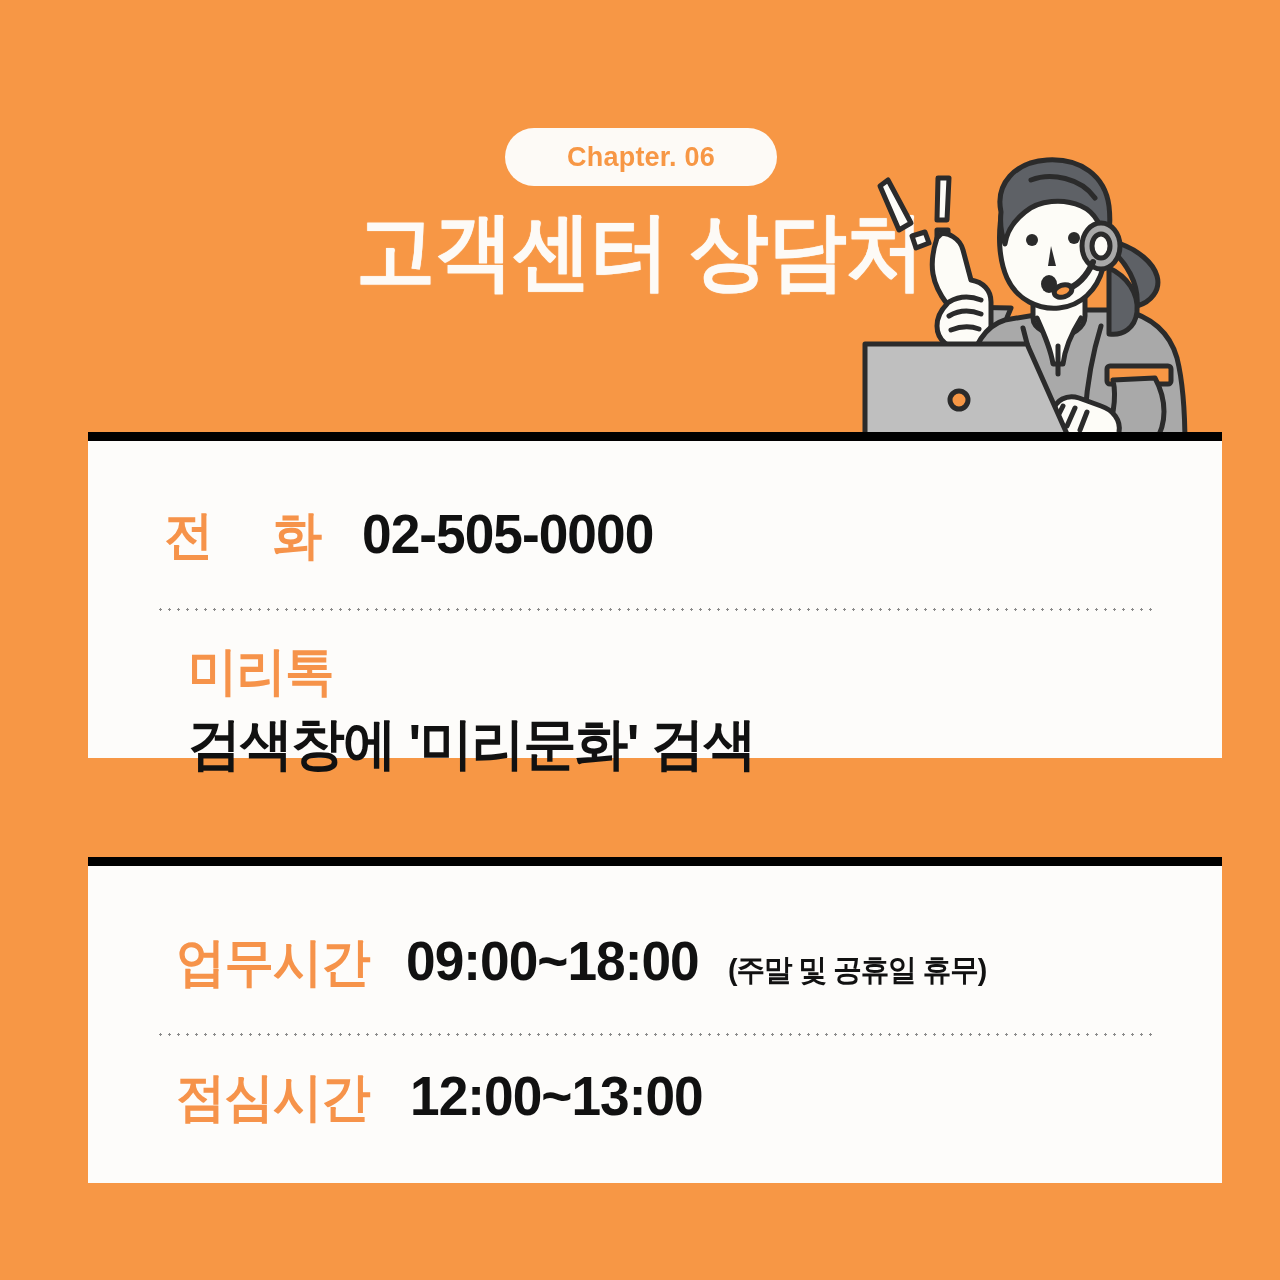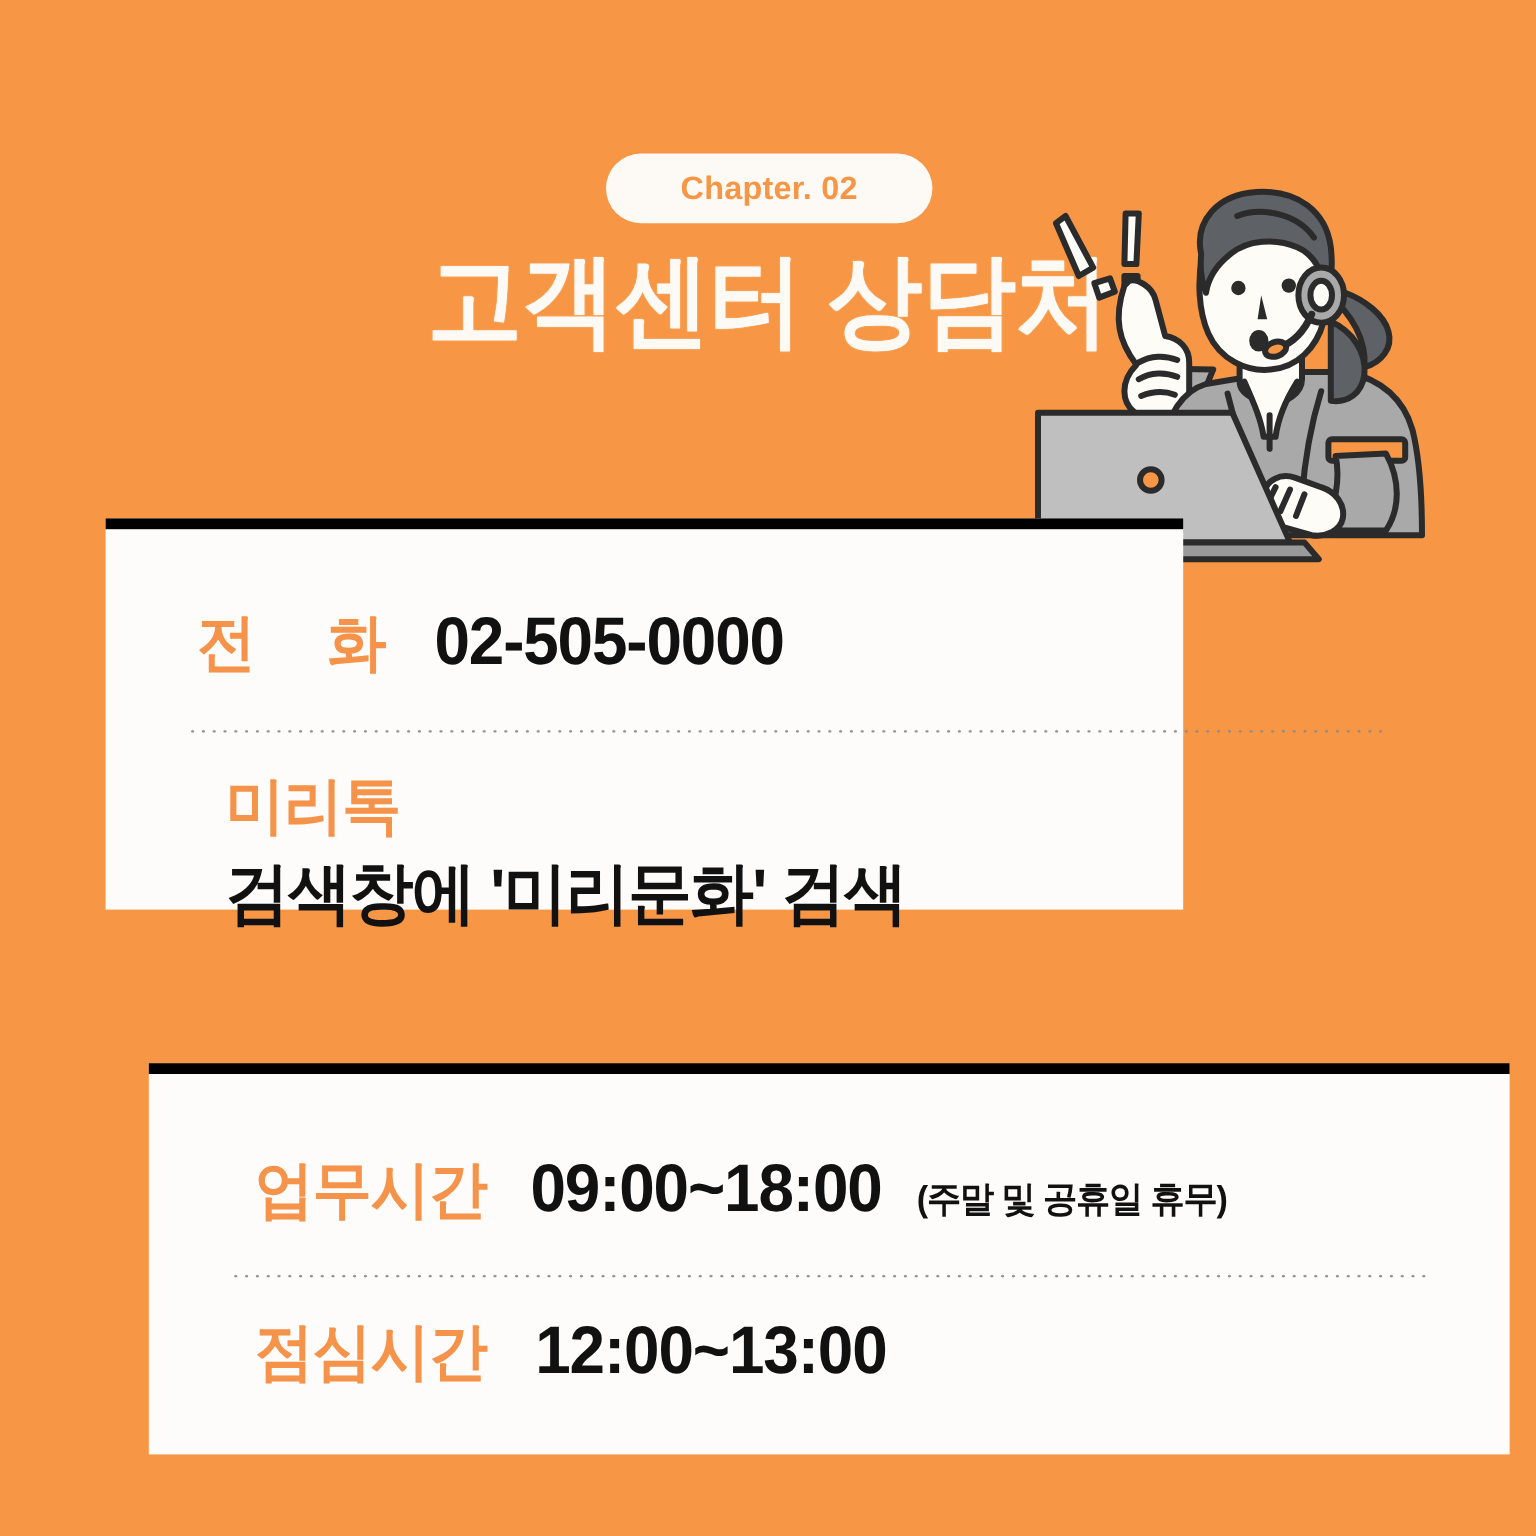--- a/index.html
+++ b/index.html
@@ -59,22 +59,22 @@
   }
   .card-topbar {
     position:absolute;
     left:0; top:0;
     height:9px;
     width:100%;
     background:#000000;
   }
   .card-body { position:absolute; left:0; top:9px; width:100%; }
 
-  #card-contact { left:88px; top:432px; width:898px; height:326px; }
-  #card-hours   { left:88px; top:886px; width:1134px; height:326px;margin-left:36px; }
+  #card-contact { left:88px; top:432px; width:1134px; height:326px; }
+  #card-hours   { left:88px; top:857px; width:1134px; height:326px; }
 
   .row {
     display:flex;
     align-items:baseline;
     position:absolute;
   }
   .label {
     color:#f6934a;
     font-weight:bold;
     white-space:nowrap;
@@ -126,21 +126,21 @@
   #row-lunchtime { left:88px; top:197px; }
   #row-lunchtime .label { font-size:52px; letter-spacing:-1px; }
   #row-lunchtime .value { font-size:56px; margin-left:30px; letter-spacing:-1px; }
 </style>
 </head>
 <body>
 
 <div class="header">
 
   <div class="chapter-pill">
-    <span>Chapter. 02</span>
+    <span>Chapter. 06</span>
   </div>
 
   <div class="main-title">고객센터 상담처</div>
 
   <div class="illustration">
     <svg viewBox="0 0 380 330" xmlns="http://www.w3.org/2000/svg">
       <g stroke="#2b2b2b" stroke-width="5" stroke-linecap="round" stroke-linejoin="round" fill="none">
 
         <g>
           <path d="M33 30 L56 73 L44 80 L25 36 Z" fill="#fdfcf7"></path>

